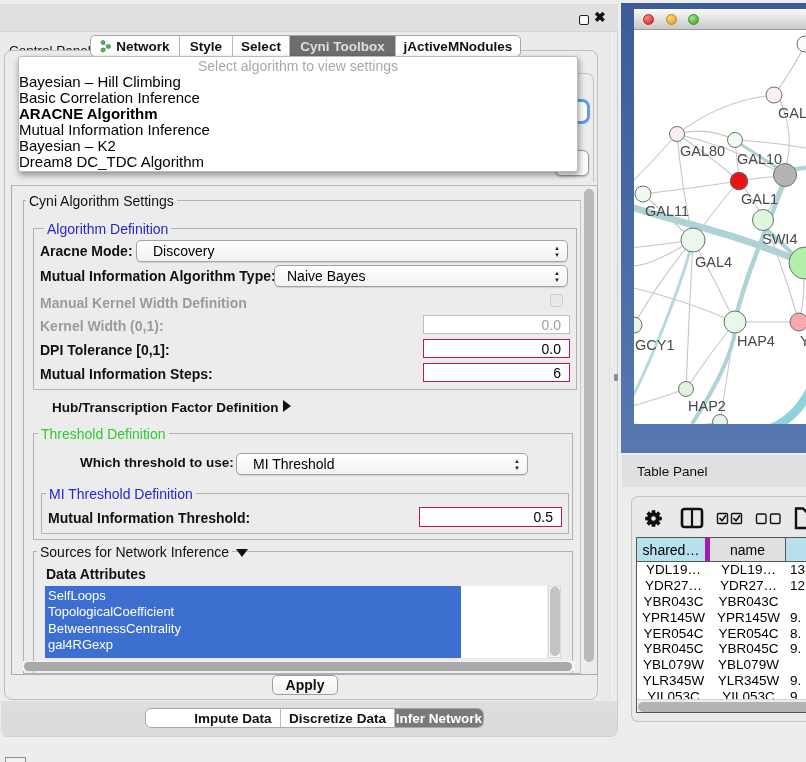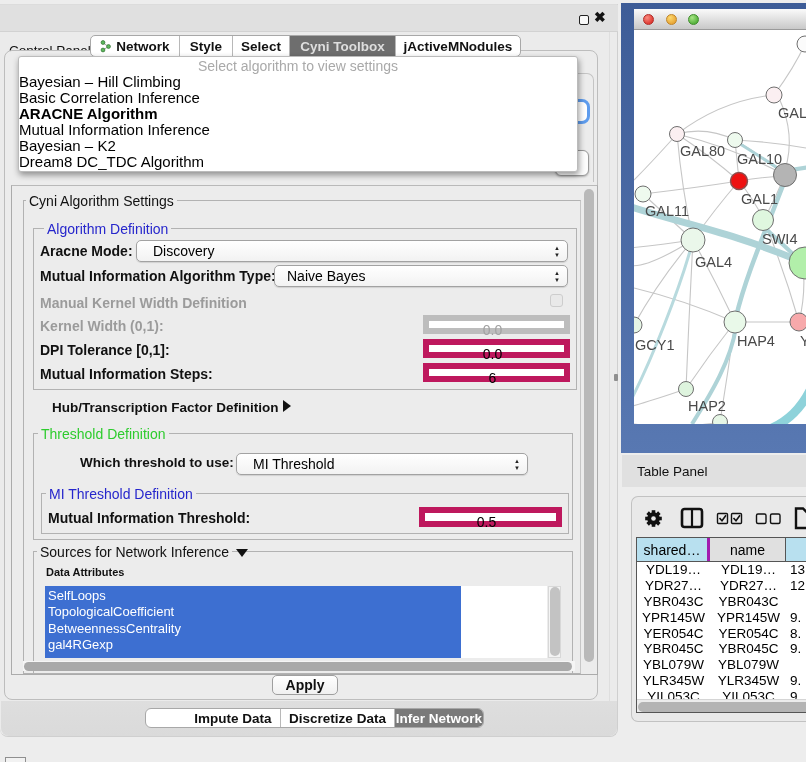--- a/index.html
+++ b/index.html
@@ -7,21 +7,21 @@
   .abs { position:absolute; }
   #stage { position:relative; width:806px; height:762px; }
   .bold { font-weight:bold; }
   .combo { background:linear-gradient(#ffffff,#f2f2f2); border:1px solid #a2a2a2; border-radius:5px;
            font-size:14px; color:#000; line-height:20px; padding-left:16px; box-shadow:0 1px 1px rgba(0,0,0,0.12); }
   .combo .arr { position:absolute; right:7px; top:4px; font-size:6px; line-height:7px; color:#222; }
   .trow { display:flex; height:15.9px; line-height:15.9px; }
   .trow .c1 { width:73px; text-align:center; }
   .trow .c2 { width:77px; text-align:center; }
   .trow .c3 { flex:1; padding-left:3px; }
-  .field { background:#fff; border:6px solid #be185d; font-size:14px; color:#000; text-align:center; padding-right:8px; line-height:18px; }
+  .field { background:#fff; border:1px solid #be185d; font-size:14px; color:#000; text-align:right; padding-right:8px; line-height:18px; }
 </style>
 </head>
 <body>
 <div id="stage">
 
 <div class="abs" id="cpwin" style="left:0;top:4px;width:618px;height:733px;background:#ebebeb;border-right:1px solid #cfcfcf;border-top:1px solid #dcdcdc;border-bottom:1px solid #cfcfcf;border-radius:0 0 8px 8px;"></div>
 <div class="abs" style="left:609px;top:5px;width:1px;height:731px;background:#dedede;"></div>
 <div class="abs" id="cptitle" style="left:0;top:5px;width:618px;height:27px;background:#e0e0e0;border-bottom:1px solid #d2d2d2;"></div>
 <div class="abs" style="left:9px;top:25px;font-size:13.5px;color:#111;margin-top:18px;">Control Panel</div>
 
@@ -81,21 +81,21 @@
 <div class="abs combo" style="left:236px;top:453px;width:292px;height:22px;">MI Threshold<span class="arr">▲<br>▼</span></div>
 
 <div class="abs" style="left:41px;top:493px;width:528px;height:41px;border:1px solid #b2b2b2;"></div>
 <div class="abs" style="left:46px;top:486px;background:#ececec;padding:0 3px;font-size:14px;color:#2626cc;">MI Threshold Definition</div>
 <div class="abs bold" style="left:48px;top:510px;font-size:14px;color:#111;">Mutual Information Threshold:</div>
 <div class="abs field" style="left:419px;top:507px;width:143px;height:20px;">0.5</div>
 
 <div class="abs" style="left:33px;top:551px;width:540px;height:122px;border:1px solid #b2b2b2;border-bottom:none;"></div>
 <div class="abs" style="left:37px;top:544px;background:#ececec;padding:0 3px;font-size:14px;color:#111;">Sources for Network Inference</div>
 <div class="abs" style="left:236px;top:549px;width:0;height:0;border-top:8px solid #111;border-left:6px solid transparent;border-right:6px solid transparent;"></div>
-<div class="abs bold" style="left:46px;top:566px;font-size:11px;color:#111;">Data Attributes</div>
+<div class="abs bold" style="left:46px;top:566px;font-size:14px;color:#111;">Data Attributes</div>
 
 <div class="abs" style="left:45px;top:586px;width:502px;height:72px;background:#fff;"></div>
 <div class="abs" style="left:45px;top:586px;width:416px;height:72px;background:#3d6fd1;color:#fff;font-size:13px;line-height:16.4px;padding:2px 0 0 3px;">SelfLoops<br>TopologicalCoefficient<br>BetweennessCentrality<br>gal4RGexp</div>
 <div class="abs" style="left:548px;top:586px;width:13px;height:72px;background:#f4f4f4;border:1px solid #d8d8d8;"></div>
 <div class="abs" style="left:549.5px;top:587px;width:10px;height:69px;background:#c3c3c3;border-radius:5px;"></div>
 
 <div class="abs" style="left:23px;top:661px;width:552px;height:10px;background:#f5f5f5;"></div>
 <div class="abs" style="left:24px;top:661.5px;width:548px;height:9px;background:#a9a9a9;border-radius:4.5px;"></div>
 
 <div class="abs" style="left:272px;top:675px;width:66px;height:20px;border:1px solid #9f9f9f;border-radius:5px;background:linear-gradient(#ffffff,#f0f0f0);display:flex;align-items:center;justify-content:center;font-size:14px;font-weight:bold;color:#111;">Apply</div>
@@ -229,21 +229,21 @@
   </g>
   <rect x="120.5" y="9" width="9.5" height="9.5" rx="1.5" fill="none" stroke="#111" stroke-width="1.4"></rect>
   <rect x="134.5" y="9" width="9.5" height="9.5" rx="1.5" fill="none" stroke="#111" stroke-width="1.4"></rect>
   <path d="M160,3.5 h7 l6,6 v13.5 h-13 z" fill="none" stroke="#111" stroke-width="2.4"></path>
  </g>
 </svg>
 </div>
 
 <div class="abs" id="thetable" style="left:636px;top:537px;width:170px;height:176px;background:#fff;border:1px solid #555;border-right:none;overflow:hidden;font-size:13.5px;color:#000;">
  <div style="display:flex;height:24px;border-bottom:1px solid #555;font-size:14px;">
-   <div style="width:73px;background:#b8e0ef;border-right:3px solid #a21caf;display:flex;align-items:center;justify-content:center;">shared…</div>
+   <div style="width:73px;background:#b8e0ef;border-right:5px solid #a21caf;display:flex;align-items:center;justify-content:center;">shared…</div>
    <div style="width:76px;background:#e0e0e0;border-right:1px solid #555;display:flex;align-items:center;justify-content:center;">name</div>
    <div style="flex:1;background:#b8e0ef;display:flex;align-items:center;justify-content:center;">&nbsp;</div>
  </div>
  <div class="trow">
         <div class="c1">YDL19…</div>
         <div class="c2">YDL19…</div>
         <div class="c3">13</div>
       </div>
 <div class="trow">
         <div class="c1">YDR27…</div>

